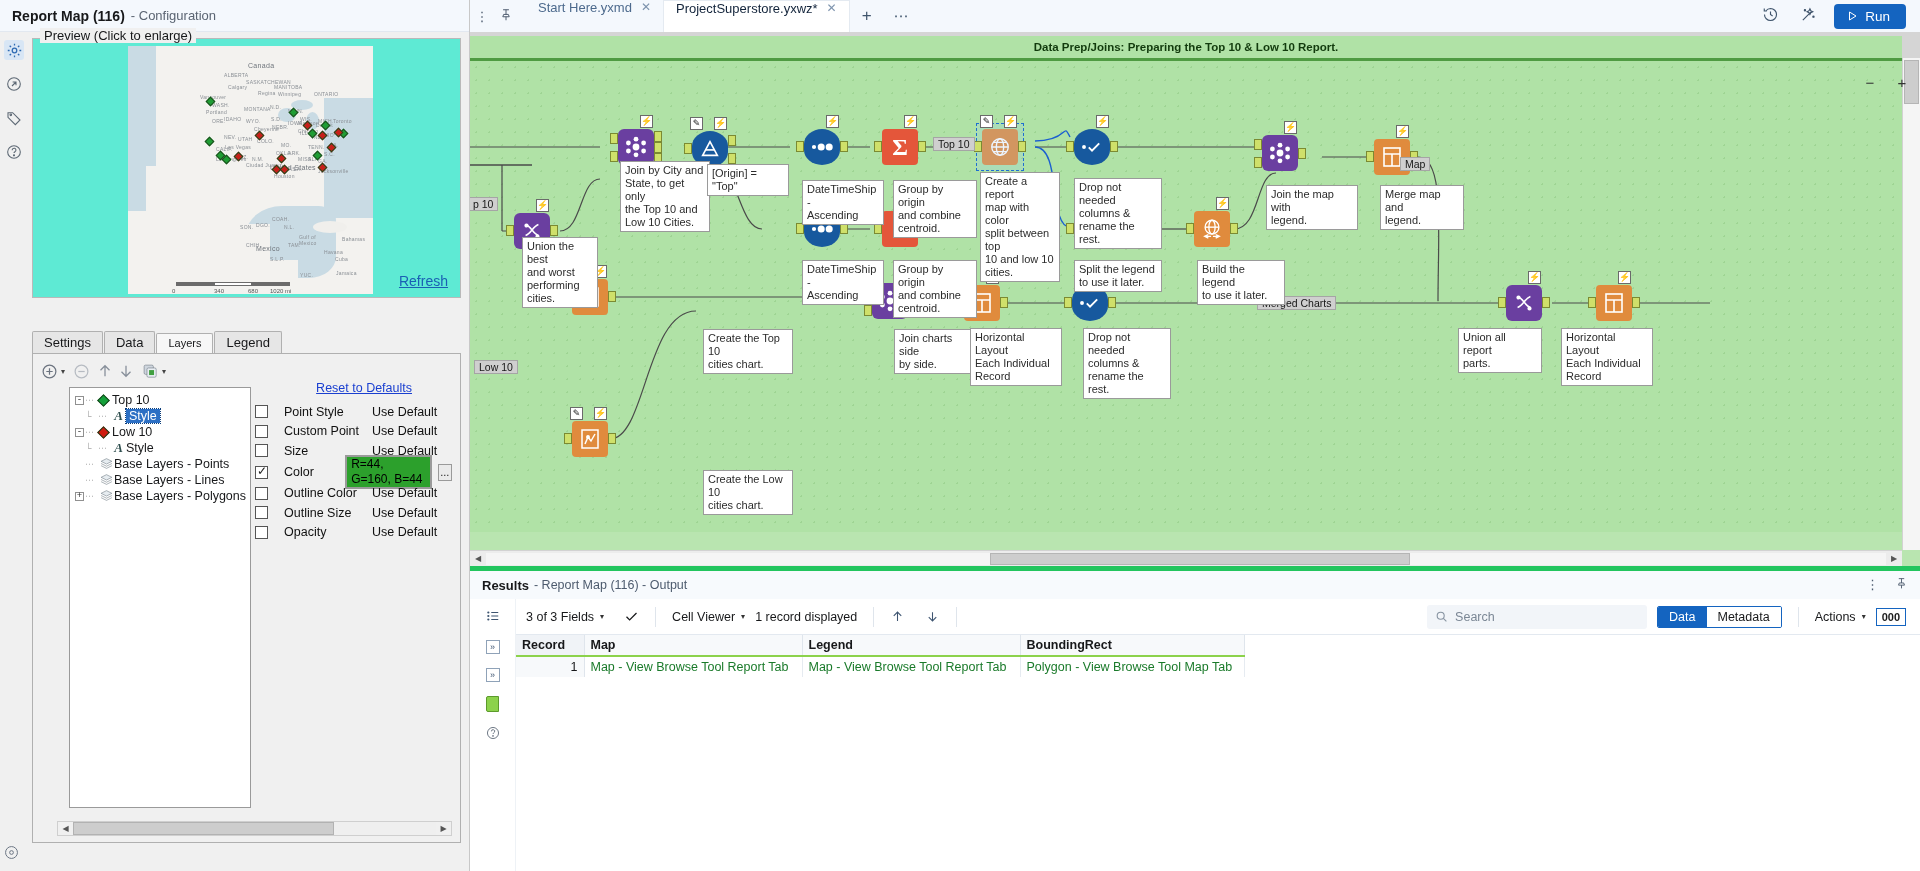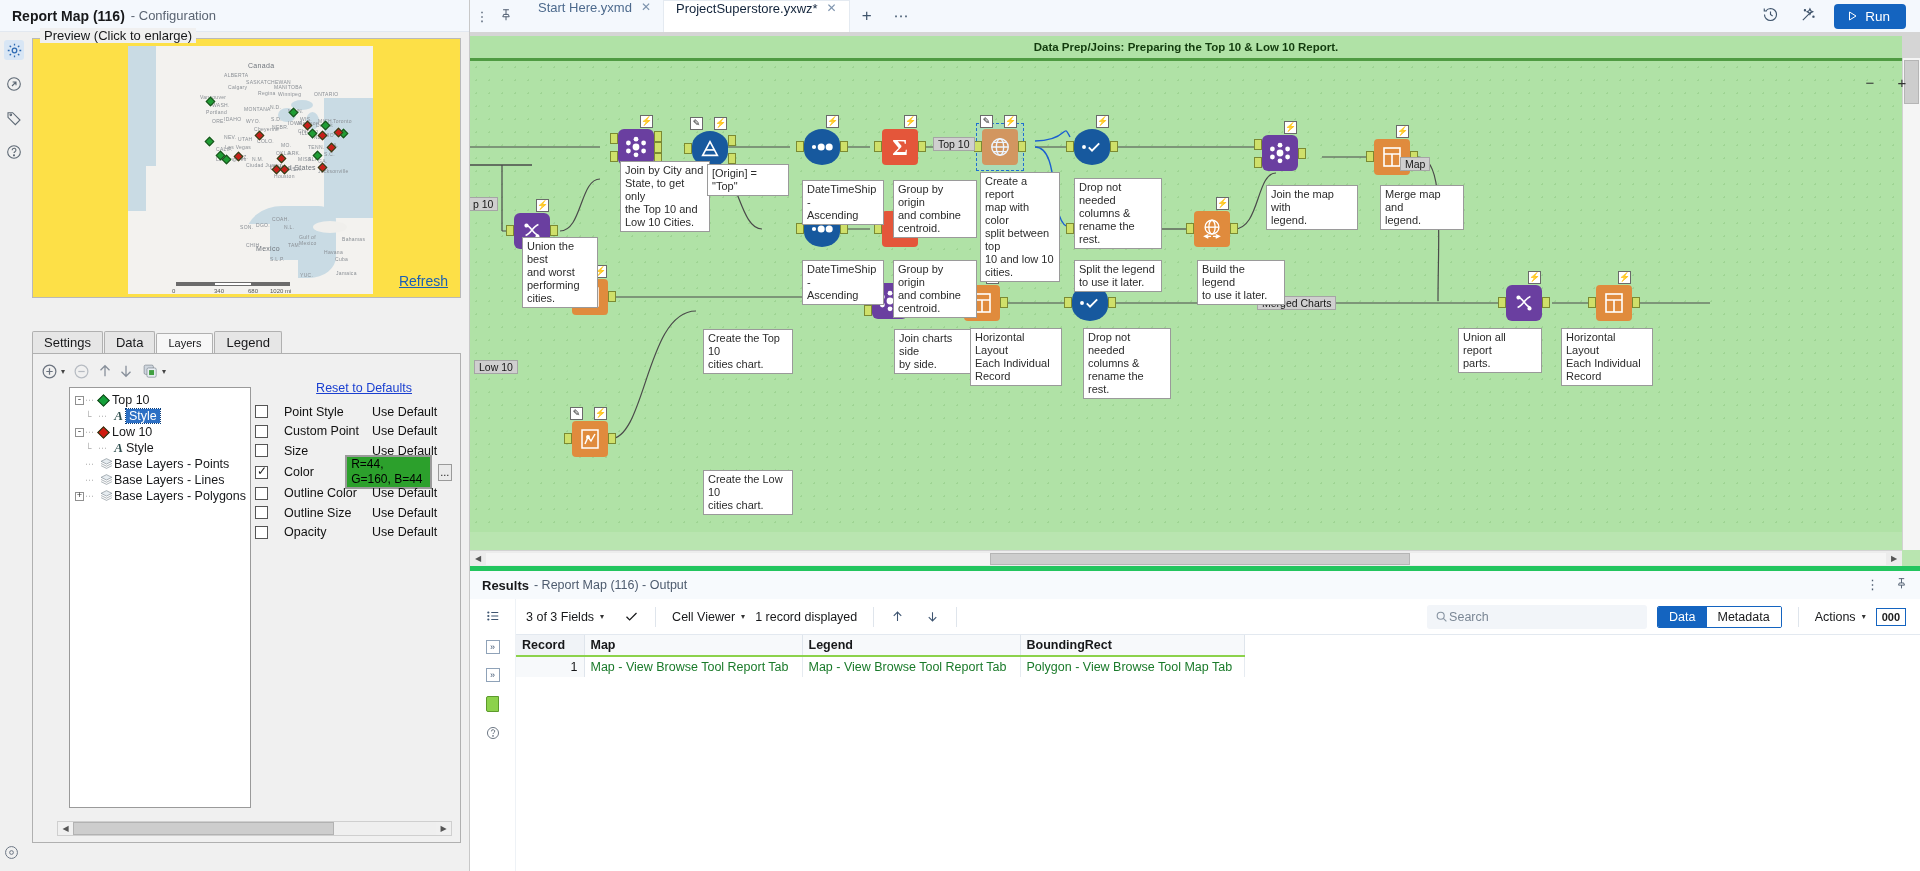--- a/index.html
+++ b/index.html
@@ -20,21 +20,21 @@
   .config-body { position:absolute; top:32px; left:0; right:0; bottom:0; display:flex; }
   .icon-rail { width:28px; background:#f0f0f0; padding-top:8px; display:flex; flex-direction:column; align-items:center; gap:14px; }
   .rail-ico { width:20px; height:20px; display:flex; align-items:center; justify-content:center; color:#3c6fb4; }
   .rail-ico.active { background:#d8e6f5; border-radius:3px; }
   .rail-bottom { position:absolute; left:4px; bottom:8px; color:#6d7785; }
 
   .config-main { flex:1; position:relative; background:#f0f0f0; }
 
   .preview-group { position:absolute; left:4px; top:4px; right:8px; height:262px; }
   .preview-legend { position:absolute; left:8px; top:-8px; background:#f0f0f0; padding:0 4px; font-size:13px; color:#17181a; z-index:3; }
-  .preview-box { position:absolute; left:0; top:2px; right:0; bottom:0; border:1px solid #b9b9b9; background:#fde047; }
+  .preview-box { position:absolute; left:0; top:2px; right:0; bottom:0; border:1px solid #b9b9b9; background:#5eead4; }
   .map-img { position:absolute; left:95px; top:7px; width:245px; height:248px; background:#f2f1ee; overflow:hidden; }
   .sea { position:absolute; background:#c9dbe4; }
   .land { position:absolute; background:#f4f3f0; }
   .maplabel { position:absolute; font-size:5px; color:#8a8f95; letter-spacing:.3px; }
   .maplabel.big { font-size:7px; color:#6f757c; }
   .pt { position:absolute; width:7px; height:7px; transform:rotate(45deg); border:1px solid #1d4b1d; }
   .pt.g { background:#1f9d34; }
   .pt.r { background:#c7201a; }
   .scalebar { position:absolute; bottom:8px; left:48px; display:flex; align-items:flex-start; }
   .sb-seg { height:4px; width:38px; background:#6b6b6b; }
@@ -135,21 +135,21 @@
   .res-head { height:28px; display:flex; align-items:center; padding:0 12px; background:#f7fafd; }
   .res-head .rh-b { font-weight:bold; font-size:13px; color:#17181a; }
   .res-head .rh-n { font-size:12.5px; color:#4d5b6e; margin-left:5px; }
   .res-head-right { margin-left:auto; display:flex; gap:16px; color:#4d5b6e; }
 
   .res-toolbar { height:36px; display:flex; align-items:center; border-bottom:1px solid #e3e9f0; background:#fff; padding-left:46px; }
   .rt-item { display:flex; align-items:center; gap:6px; font-size:12.5px; color:#17181a; padding:0 10px; cursor:pointer; }
   .caret { font-size:8px; color:#333; }
   .vsep { width:1px; height:20px; background:#dfe5ec; margin:0 6px; }
   .rt-right { margin-left:auto; display:flex; align-items:center; gap:10px; padding-right:14px; }
-  .searchbox { width:220px; height:24px; background:#f2f5f9; border-radius:3px; display:flex; align-items:center; padding:0 8px; gap:1px; color:#7b8795; font-size:12.5px; }
+  .searchbox { width:220px; height:24px; background:#f2f5f9; border-radius:3px; display:flex; align-items:center; padding:0 8px; gap:7px; color:#7b8795; font-size:12.5px; }
   .seg { display:flex; border:1px solid #1464c0; border-radius:2px; overflow:hidden; }
   .seg div { padding:3px 11px; font-size:12.5px; cursor:pointer; }
   .seg .on { background:#1464c0; color:#fff; }
   .seg .off { background:#fff; color:#17181a; }
   .act-btn { display:flex; align-items:center; gap:6px; font-size:12.5px; color:#17181a; cursor:pointer; }
   .zero-btn { border:1.5px solid #1464c0; padding:2px 5px; font-size:11px; font-weight:bold; cursor:pointer; }
 
   .res-left-rail { position:absolute; left:0; top:28px; bottom:0; width:46px; background:#fff; border-right:1px solid #eef2f6; display:flex; flex-direction:column; align-items:center; padding-top:10px; gap:14px; color:#3d5470; }
   .rail-sq { width:14px; height:14px; border:1px solid #8fa2b8; display:flex; align-items:center; justify-content:center; font-size:9px; }
   .rail-green { width:13px; height:16px; background:#8cd24b; border:1px solid #5c9a2c; border-radius:2px 0 0 2px; }

